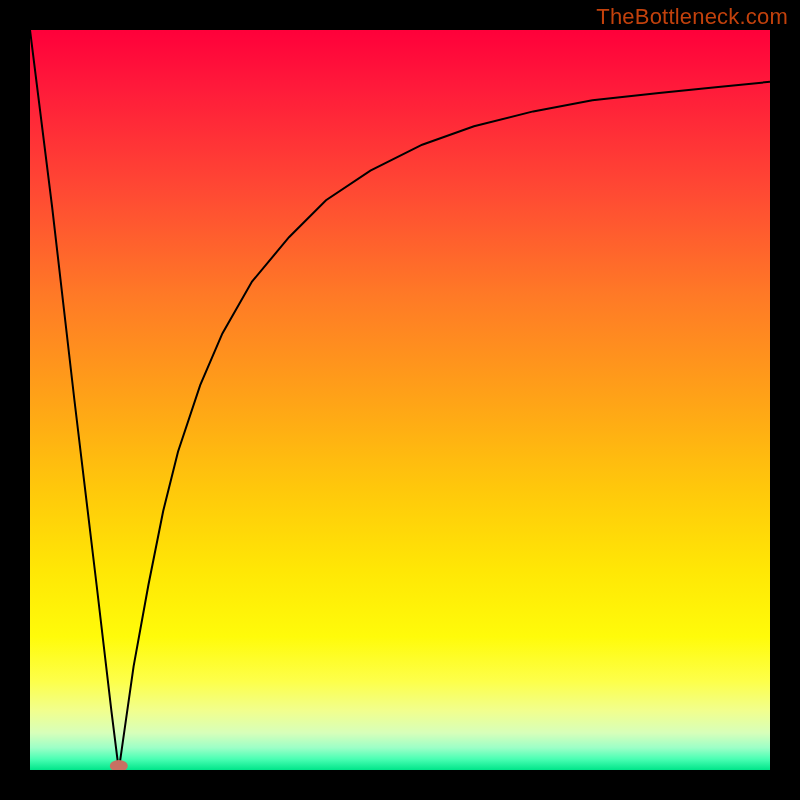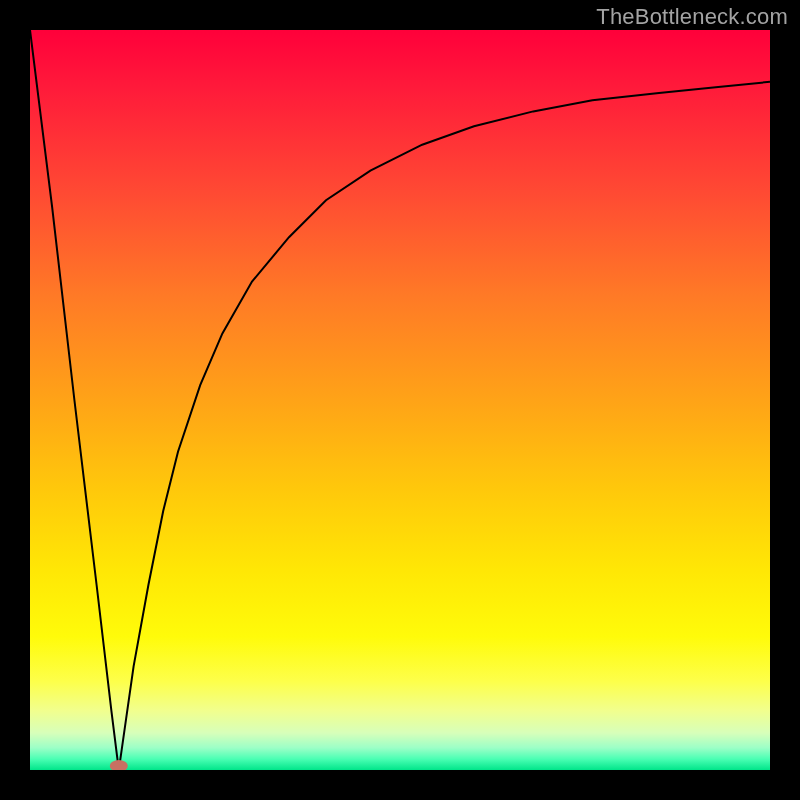--- a/index.html
+++ b/index.html
@@ -15,21 +15,21 @@
     position: relative;
     width: 800px;
     height: 800px;
     background: #000;
     box-sizing: border-box;
   }
   .watermark {
     position: absolute;
     top: 4px;
     right: 12px;
-    color: #a3a3a3;
+    color: #c2410c;
     font-size: 22px;
     letter-spacing: 0.2px;
     z-index: 10;
   }
   .plot-area {
     position: absolute;
     left: 30px;
     top: 30px;
     width: 740px;
     height: 740px;

